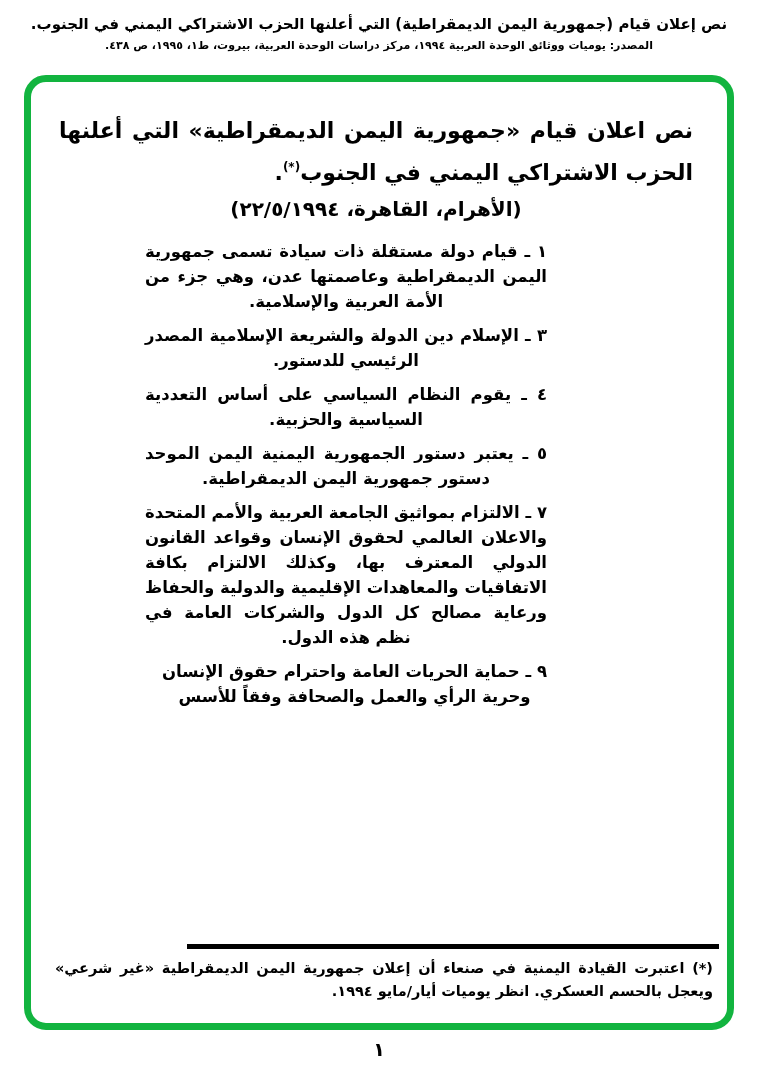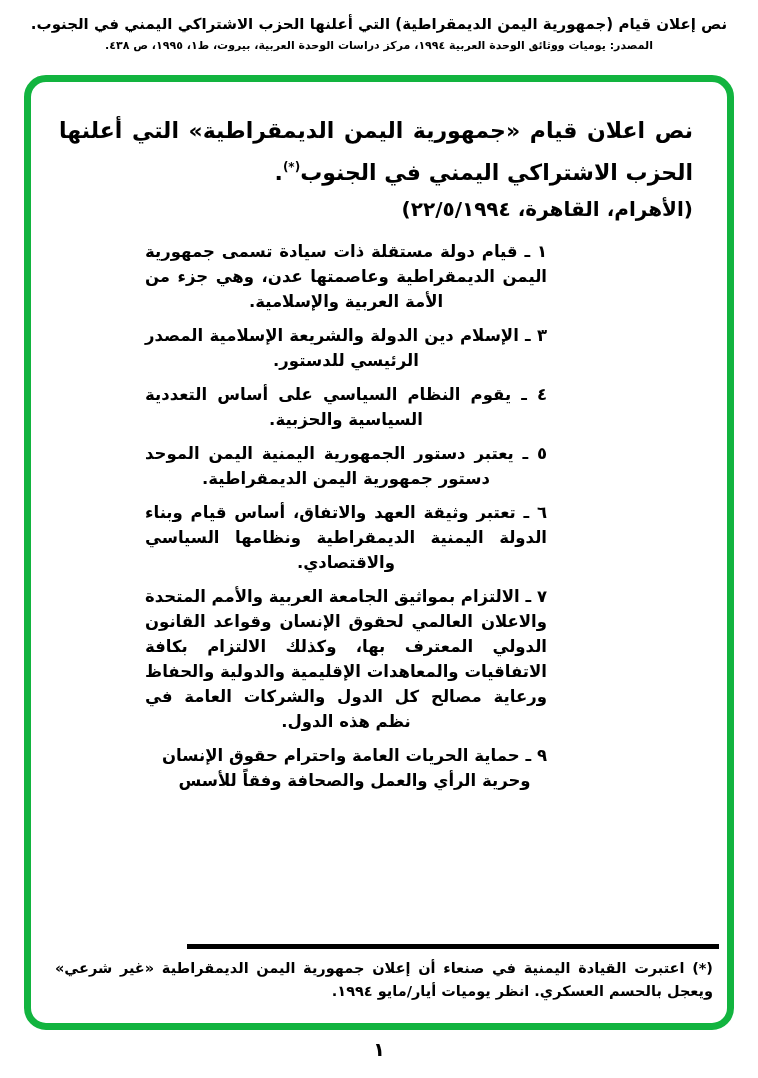--- a/index.html
+++ b/index.html
@@ -67,21 +67,21 @@
     font-size: 12px;
     vertical-align: 9px;
     font-weight: 700;
   }
   .doc-byline {
     flex-shrink: 0;
     margin: 3px 34px 0 28px;
     font-size: 20px;
     line-height: 30px;
     font-weight: 700;
-    text-align: right;
+    text-align: center;
   }
 
   
   .doc-list {
     flex-shrink: 0;
     width: 402px;
     margin: 15px 180px 0 auto;
   }
   .item {
     margin: 0 0 9px 0;
@@ -136,21 +136,20 @@
 
     <div class="doc-title"><span>نص اعلان قيام «جمهورية اليمن الديمقراطية» التي أعلنها الحزب الاشتراكي اليمني في الجنوب</span><sup class="ref">(*)</sup><span>.</span></div>
 
     <div class="doc-byline">(الأهرام، القاهرة، ٢٢/٥/١٩٩٤)</div>
 
     <div class="doc-list">
         <p class="item">١ ـ قيام دولة مستقلة ذات سيادة تسمى جمهورية اليمن الديمقراطية وعاصمتها عدن، وهي جزء من الأمة العربية والإسلامية.</p>
         <p class="item">٣ ـ الإسلام دين الدولة والشريعة الإسلامية المصدر الرئيسي للدستور.</p>
         <p class="item">٤ ـ يقوم النظام السياسي على أساس التعددية السياسية والحزبية.</p>
         <p class="item">٥ ـ يعتبر دستور الجمهورية اليمنية اليمن الموحد دستور جمهورية اليمن الديمقراطية.</p>
-        <p class="item">٦ ـ تعتبر وثيقة العهد والاتفاق، أساس قيام وبناء الدولة اليمنية الديمقراطية ونظامها السياسي والاقتصادي.</p>
         <p class="item">٧ ـ الالتزام بمواثيق الجامعة العربية والأمم المتحدة والاعلان العالمي لحقوق الإنسان وقواعد القانون الدولي المعترف بها، وكذلك الالتزام بكافة الاتفاقيات والمعاهدات الإقليمية والدولية والحفاظ ورعاية مصالح كل الدول والشركات العامة في نظم هذه الدول.</p>
         <p class="item">٩ ـ حماية الحريات العامة واحترام حقوق الإنسان وحرية الرأي والعمل والصحافة وفقاً للأسس</p>
       </div>
 
     <div class="footnote-rule"></div>
 
     <div class="footnote"><span>(*)</span> <span>اعتبرت القيادة اليمنية في صنعاء أن إعلان جمهورية اليمن الديمقراطية «غير شرعي» ويعجل بالحسم العسكري. انظر يوميات أيار/مايو ١٩٩٤.</span></div>
 
   </div>
 

